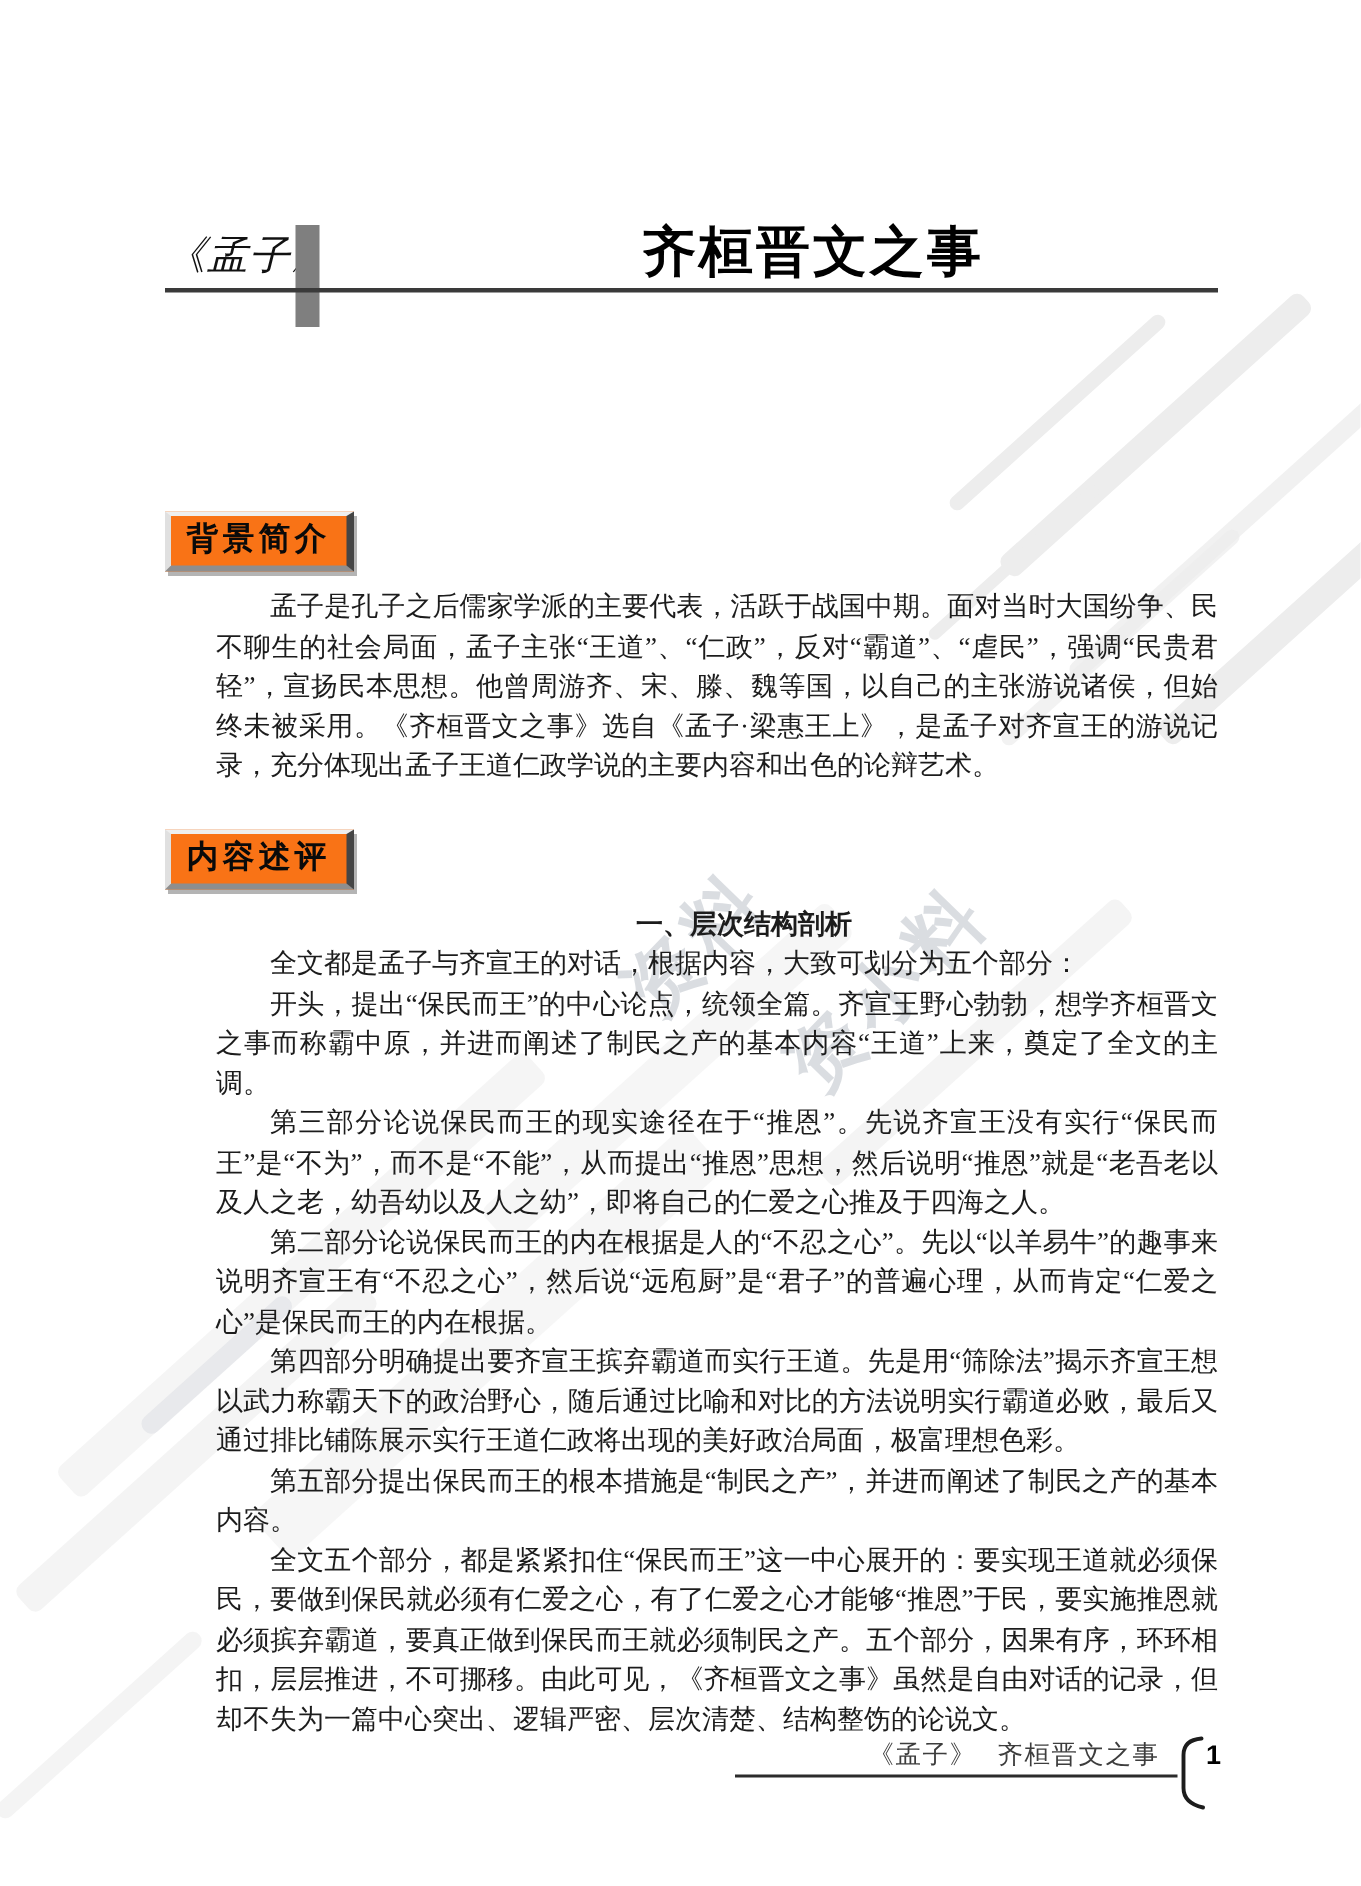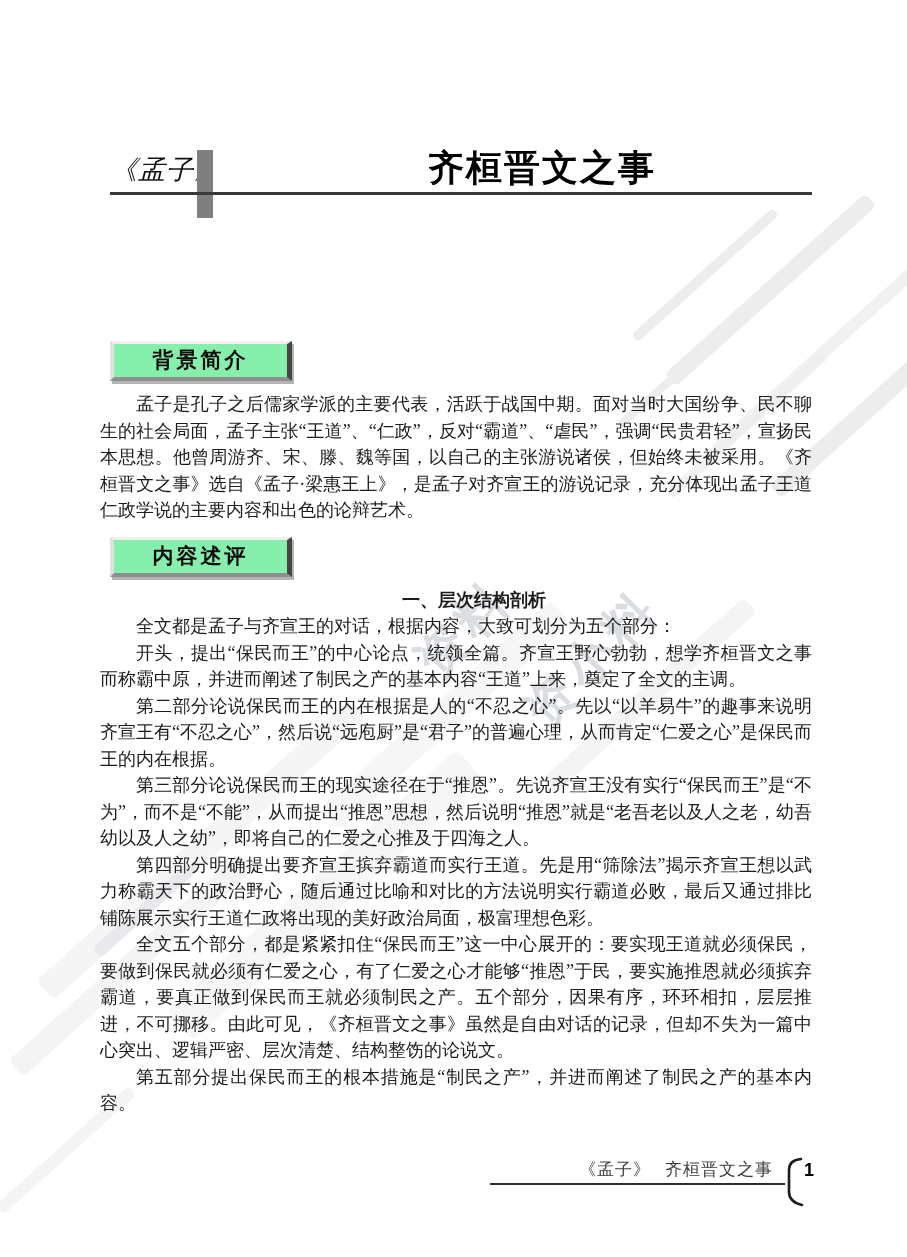--- a/index.html
+++ b/index.html
@@ -26,31 +26,31 @@
     letter-spacing:1px;color:#111;
   }
   .header-bar{position:absolute;left:87px;top:10px;width:16px;height:68px;background:#7f7f7f;}
   .doc-title{
     position:absolute;right:156px;bottom:0;margin:0;font-size:36px;font-weight:bold;
     letter-spacing:2px;color:#000;font-family:"Liberation Serif","DejaVu Serif",serif;
   }
   
   .content{position:absolute;left:100px;top:341px;width:712px;font-size:18px;line-height:26.5px;}
   .section-btn{
-    box-sizing:border-box;width:182px;height:40px;margin-left:10px;
-    background:#86efac;
+    box-sizing:border-box;width:126px;height:40px;margin-left:10px;
+    background:#f97316;
     border-top:3px solid #efefef;border-left:4px solid #e0e0e0;
     border-bottom:4px solid #8e8e8e;border-right:5px solid #454545;
     box-shadow:2px 3px 0 #b4b4b4;
     display:flex;align-items:center;justify-content:center;
     font-family:"Liberation Sans","DejaVu Sans",sans-serif;
     font-weight:bold;font-size:21px;letter-spacing:3px;color:#0a0a0a;
   }
-  .btn-review{margin-top:13px;}
-  .para-block{margin-top:10px;}
+  .btn-review{margin-top:29px;}
+  .para-block{margin-top:10px;margin-left:44px;}
   .para-block p{margin:0;text-indent:2em;text-align:justify;}
   .para-block p.heading{
     font-family:Liberation Sans, sans-serif;
     font-weight:bold;text-align:center;
   }
   
   .footer{position:absolute;left:490px;top:1156px;width:417px;height:52px;font-size:17px;}
   .footer-line{position:absolute;left:0;top:27px;width:295px;height:2px;background:#2b2b2b;}
   .footer-text{position:absolute;right:134px;top:2px;color:#3d3d3d;letter-spacing:1px;white-space:nowrap;}
   .footer-text .chapter{margin-left:14px;}
@@ -97,25 +97,25 @@
       <p>孟子是孔子之后儒家学派的主要代表，活跃于战国中期。面对当时大国纷争、民不聊生的社会局面，孟子主张“王道”、“仁政”，反对“霸道”、“虐民”，强调“民贵君轻”，宣扬民本思想。他曾周游齐、宋、滕、魏等国，以自己的主张游说诸侯，但始终未被采用。《齐桓晋文之事》选自《孟子·梁惠王上》，是孟子对齐宣王的游说记录，充分体现出孟子王道仁政学说的主要内容和出色的论辩艺术。</p>
     </div>
 
   <div class="section-btn btn-review">
     <span>内容述评</span>
   </div>
   <div class="para-block">
       <p class="heading">一、层次结构剖析</p>
       <p>全文都是孟子与齐宣王的对话，根据内容，大致可划分为五个部分：</p>
       <p>开头，提出“保民而王”的中心论点，统领全篇。齐宣王野心勃勃，想学齐桓晋文之事而称霸中原，并进而阐述了制民之产的基本内容“王道”上来，奠定了全文的主调。</p>
+      <p>第三部分论说保民而王的现实途径在于“推恩”。先说齐宣王没有实行“保民而王”是“不为”，而不是“不能”，从而提出“推恩”思想，然后说明“推恩”就是“老吾老以及人之老，幼吾幼以及人之幼”，即将自己的仁爱之心推及于四海之人。</p>
       <p>第二部分论说保民而王的内在根据是人的“不忍之心”。先以“以羊易牛”的趣事来说明齐宣王有“不忍之心”，然后说“远庖厨”是“君子”的普遍心理，从而肯定“仁爱之心”是保民而王的内在根据。</p>
-      <p>第三部分论说保民而王的现实途径在于“推恩”。先说齐宣王没有实行“保民而王”是“不为”，而不是“不能”，从而提出“推恩”思想，然后说明“推恩”就是“老吾老以及人之老，幼吾幼以及人之幼”，即将自己的仁爱之心推及于四海之人。</p>
       <p>第四部分明确提出要齐宣王摈弃霸道而实行王道。先是用“筛除法”揭示齐宣王想以武力称霸天下的政治野心，随后通过比喻和对比的方法说明实行霸道必败，最后又通过排比铺陈展示实行王道仁政将出现的美好政治局面，极富理想色彩。</p>
+      <p>第五部分提出保民而王的根本措施是“制民之产”，并进而阐述了制民之产的基本内容。</p>
       <p>全文五个部分，都是紧紧扣住“保民而王”这一中心展开的：要实现王道就必须保民，要做到保民就必须有仁爱之心，有了仁爱之心才能够“推恩”于民，要实施推恩就必须摈弃霸道，要真正做到保民而王就必须制民之产。五个部分，因果有序，环环相扣，层层推进，不可挪移。由此可见，《齐桓晋文之事》虽然是自由对话的记录，但却不失为一篇中心突出、逻辑严密、层次清楚、结构整饬的论说文。</p>
-      <p>第五部分提出保民而王的根本措施是“制民之产”，并进而阐述了制民之产的基本内容。</p>
     </div>
 
 </div>
 
 <div class="footer">
   <div class="footer-text">
     <span>《孟子》</span><span class="chapter">齐桓晋文之事</span>
   </div>
   <div class="footer-line"></div>
   <svg class="footer-bracket" width="26" height="52" viewBox="0 0 26 52">

